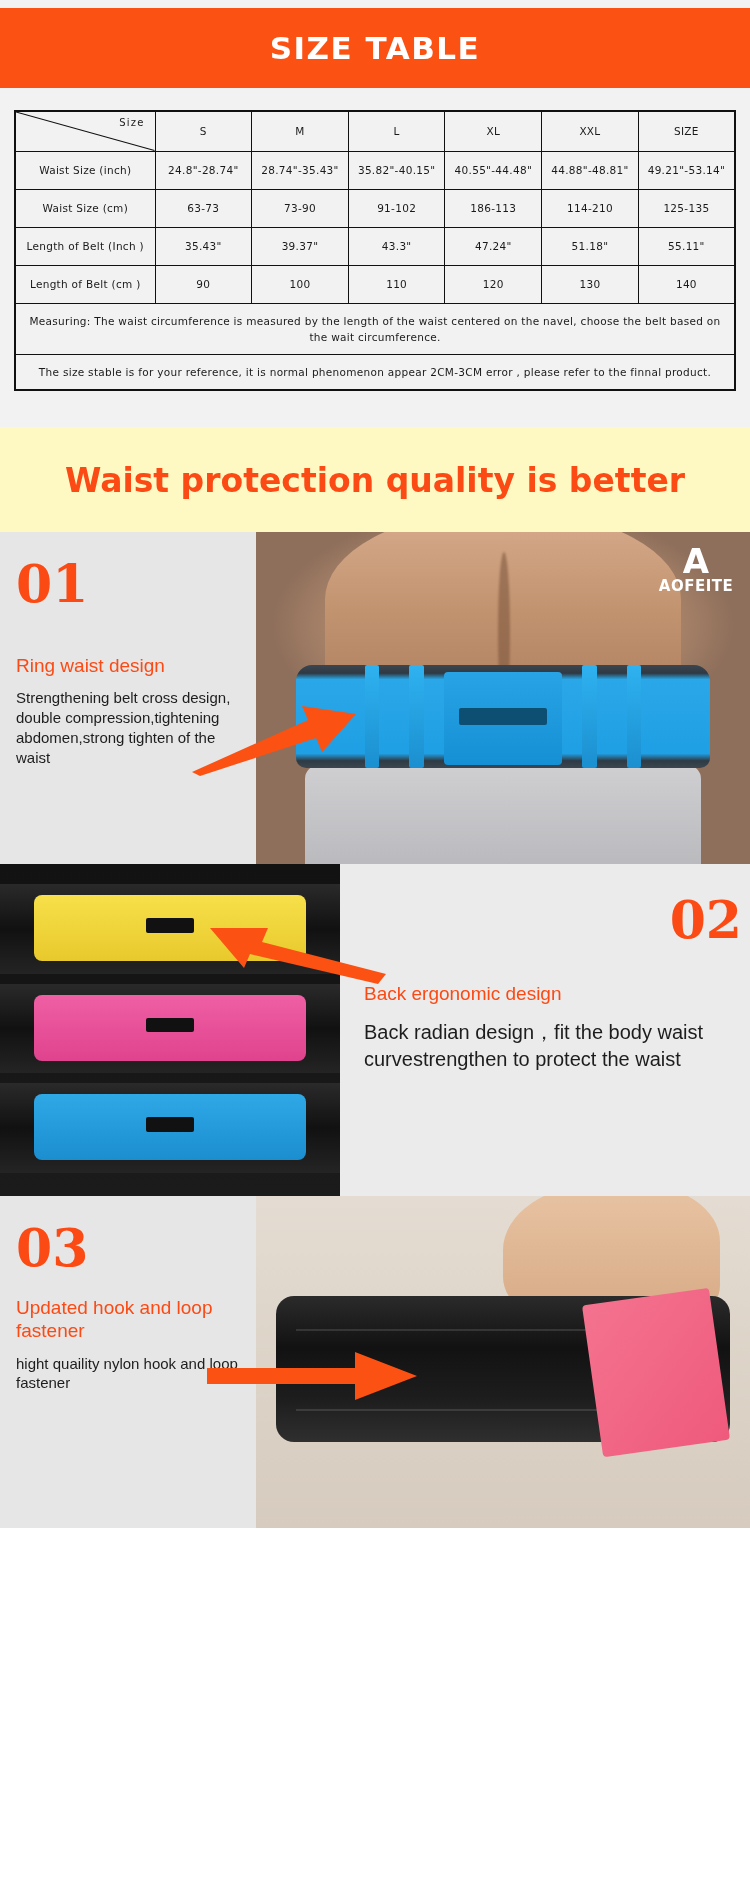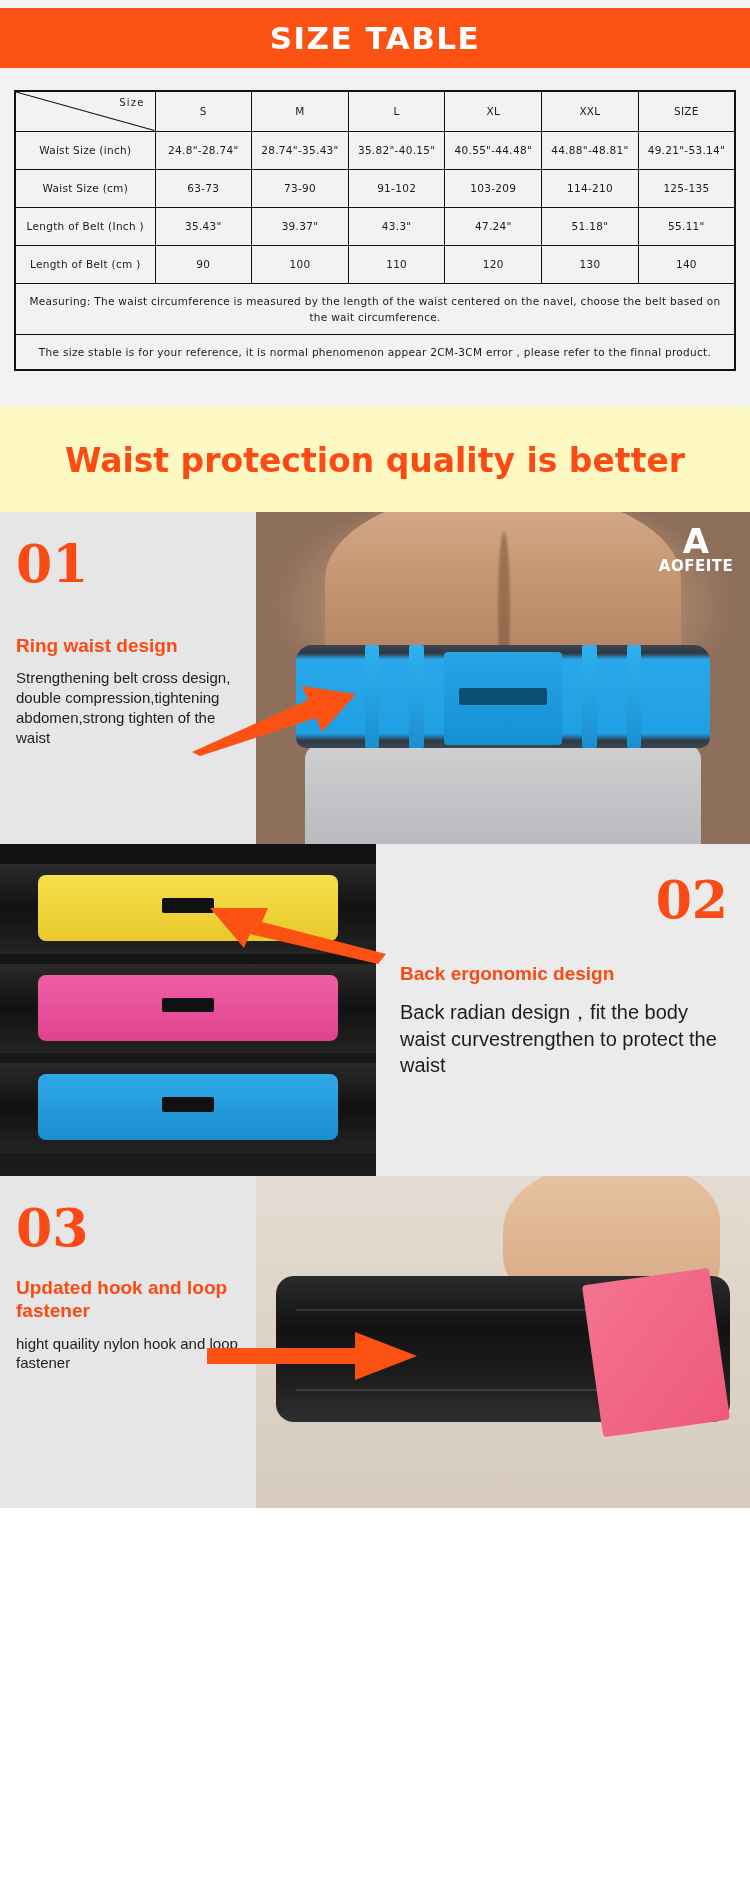--- a/index.html
+++ b/index.html
@@ -7,21 +7,21 @@
     width: 750px;
     background: #ffffff;
     font-family: "Liberation Sans", sans-serif;
   }
   .page { width: 750px; position: relative; overflow: hidden; }
 
   
   .banner-wrap { background: #f2f2f2; padding: 8px 0 0 0; }
   .banner {
     background: #fb5214;
-    height: 60px;
+    height: 80px;
     display: flex;
     align-items: center;
     justify-content: center;
   }
   .banner-title {
     color: #ffffff;
     font-size: 31px;
     font-weight: bold;
     letter-spacing: 1.5px;
     font-family: "DejaVu Sans", sans-serif;
@@ -88,33 +88,33 @@
 
   
   .feature { display: flex; width: 750px; height: 332px; position: relative; }
   .feature.rev { flex-direction: row-reverse; }
   .f-text {
     width: 256px;
     background: #e6e6e6;
     padding: 26px 10px 0 16px;
     position: relative;
   }
-  .f-text.wide { width: 374px; background: #ebebeb; padding: 30px 22px 0 24px; }
+  .f-text.wide { width: 410px; background: #ebebeb; padding: 30px 8px 0 24px; }
   .f-num {
     font-size: 52px;
     font-weight: bold;
     color: #fb4a14;
     font-family: "DejaVu Serif", serif;
     line-height: 1;
   }
   .f-num.right { text-align: right; }
   .f-title {
     color: #fb4a14;
     font-size: 19px;
-    font-weight: bold;
+    font-weight: normal;
     line-height: 1.22;
     margin-top: 44px;
   }
   .f-title.t2 { margin-top: 36px; }
   .f-title.t3 { margin-top: 22px; }
   .f-body {
     color: #1d1d1d;
     font-size: 15px;
     line-height: 1.32;
     margin-top: 11px;
@@ -264,21 +264,21 @@
           <td>40.55"-44.48"</td>
           <td>44.88"-48.81"</td>
           <td>49.21"-53.14"</td>
         </tr>
 
         <tr>
           <td class="rowhead">Waist Size (cm)</td>
           <td>63-73</td>
           <td>73-90</td>
           <td>91-102</td>
-          <td>103-209</td>
+          <td>186-113</td>
           <td>114-210</td>
           <td>125-135</td>
         </tr>
 
         <tr>
           <td class="rowhead">Length of Belt (Inch )</td>
           <td>35.43"</td>
           <td>39.37"</td>
           <td>43.3"</td>
           <td>47.24"</td>

